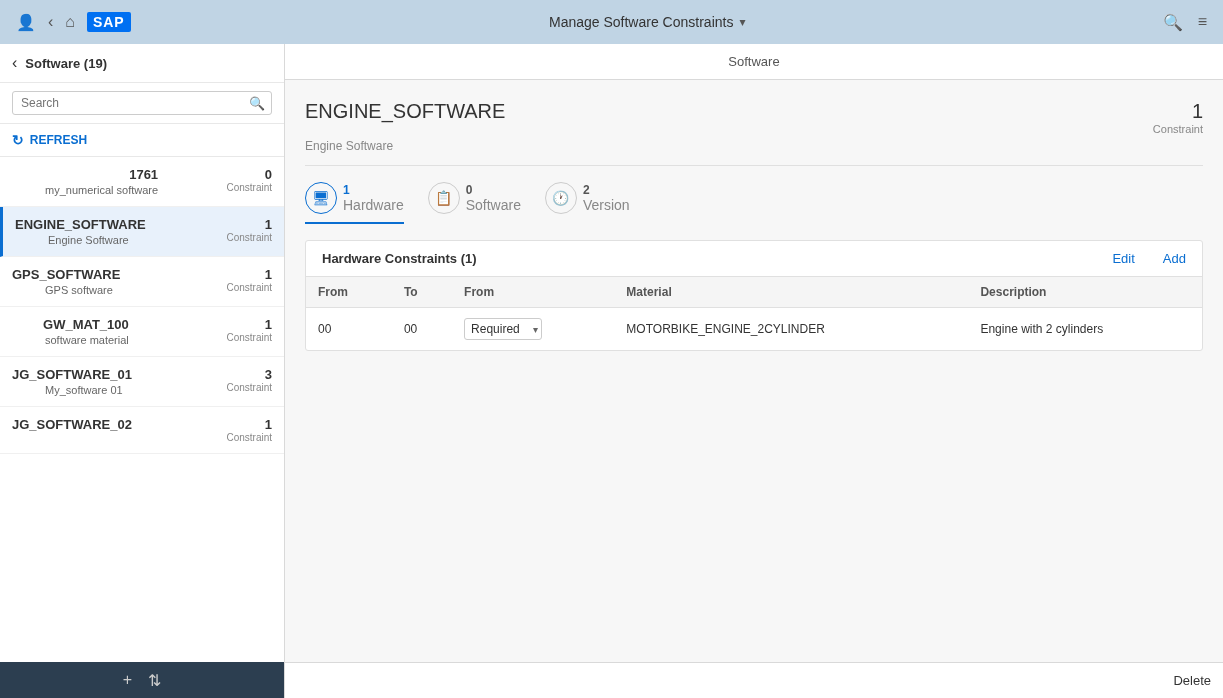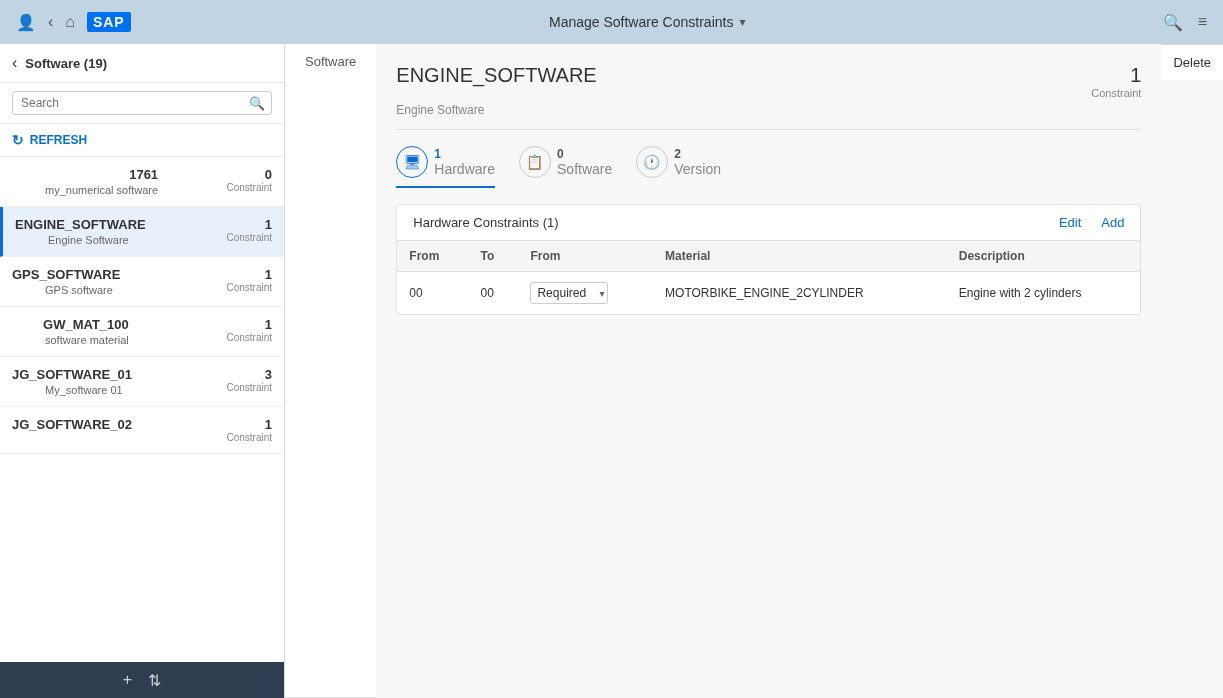--- a/index.html
+++ b/index.html
@@ -47,21 +47,21 @@
     .sidebar-item-name { font-size: 13px; font-weight: 600; color: #333; margin-bottom: 2px; text-align: right; }
     .sidebar-item-sub { font-size: 11px; color: #666; margin-left: 33px; }
     .sidebar-item-right { text-align: right; }
     .constraint-count { font-size: 13px; font-weight: 600; color: #333; }
     .constraint-label { font-size: 10px; color: #888; }
 
     .sidebar-footer { display: flex; align-items: center; justify-content: center; gap: 16px; background: #2c3e50; padding: 8px 12px; height: 36px; }
     .footer-btn { color: #ccc; font-size: 16px; cursor: pointer; background: none; border: none; }
 
     
-    .main { flex: 1; display: flex; background: #f7f7f7; }
+    .main { flex: 1; display: flex; flex-direction: column; background: #f7f7f7; }
     .main-header { background: #fff; border-bottom: 1px solid #d9d9d9; padding: 10px 20px; font-size: 13px; color: #555; text-align: center; }
 
     .main-content { padding: 20px; flex: 1; overflow-y: auto; }
     .detail-header { display: flex; justify-content: space-between; align-items: flex-start; margin-bottom: 4px; }
     .detail-title { font-size: 20px; font-weight: 400; color: #333; }
     .detail-constraint { text-align: right; }
     .detail-constraint-num { font-size: 20px; color: #333; font-weight: 400; }
     .detail-constraint-label { font-size: 11px; color: #888; display: block; }
     .detail-subtitle { font-size: 12px; color: #888; margin-bottom: 16px; padding-bottom: 12px; border-bottom: 1px solid #e0e0e0; }
 
@@ -73,22 +73,22 @@
       width: 32px; height: 32px; border-radius: 50%; border: 1px solid #ccc;
       display: flex; align-items: center; justify-content: center; font-size: 14px; color: #555;
     }
     .tab.active .tab-icon-wrap { border-color: #0a6ed1; color: #0a6ed1; }
     .tab-count { font-size: 12px; font-weight: 600; }
     .tab-name { font-size: 14px; color: #888; }
 
     
     .table-section { background: #fff; border: 1px solid #e0e0e0; border-radius: 3px; }
     .table-header-bar { display: flex; justify-content: space-between; align-items: center; padding: 10px 16px; border-bottom: 1px solid #e0e0e0; }
-    .table-header-title { font-size: 13px; font-weight: 400; color: #333; }
-    .table-actions { display: flex; gap: 20px; }
+    .table-header-title { font-size: 13px; font-weight: 700; color: #333; }
+    .table-actions { display: flex; gap: 28px; }
     .table-action-btn { font-size: 13px; color: #0a6ed1; cursor: pointer; background: none; border: none; }
 
     table { width: 100%; border-collapse: collapse; font-size: 12px; }
     thead tr { background: #f5f5f5; }
     th { padding: 8px 12px; text-align: left; font-weight: 600; color: #555; border-bottom: 1px solid #e0e0e0; font-size: 12px; }
     td { padding: 10px 12px; border-bottom: 1px solid #f0f0f0; color: #333; vertical-align: middle; }
     tr:last-child td { border-bottom: none; }
 
     .rule-select {
       border: 1px solid #ccc; border-radius: 3px; padding: 3px 20px 3px 6px;

